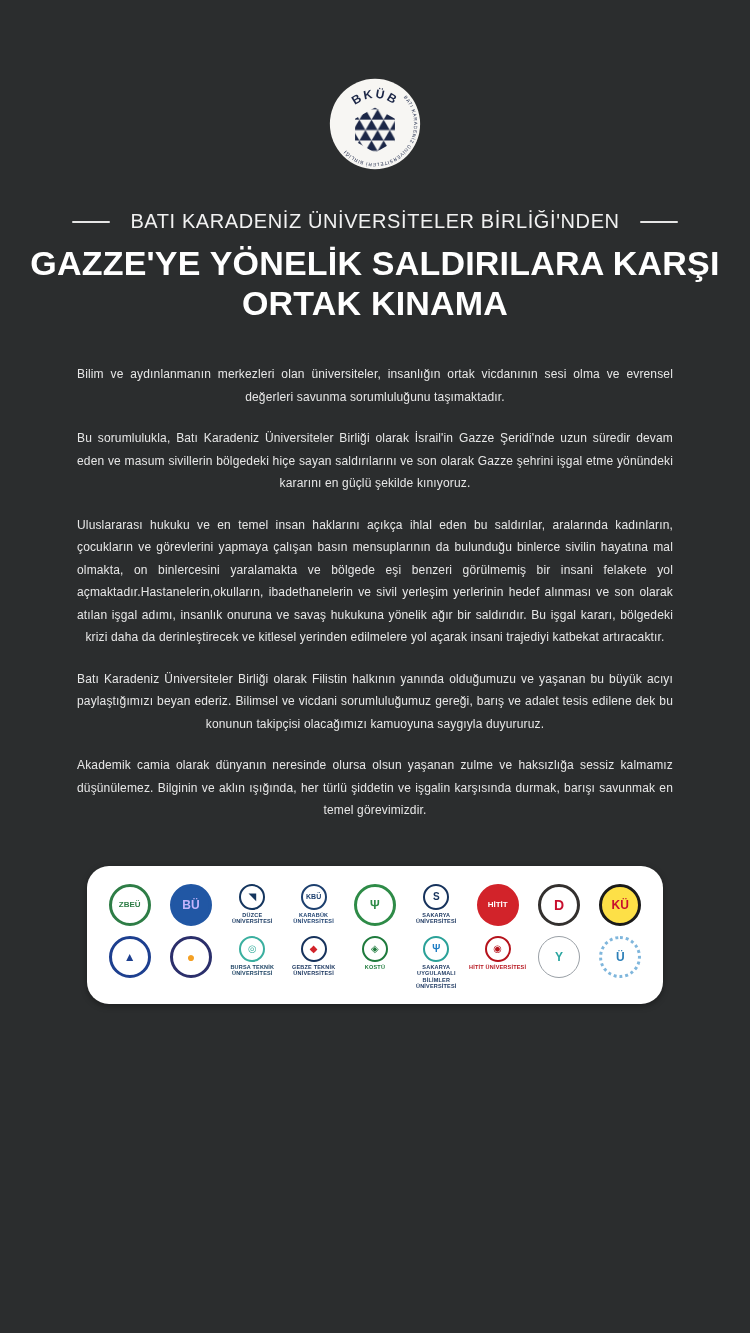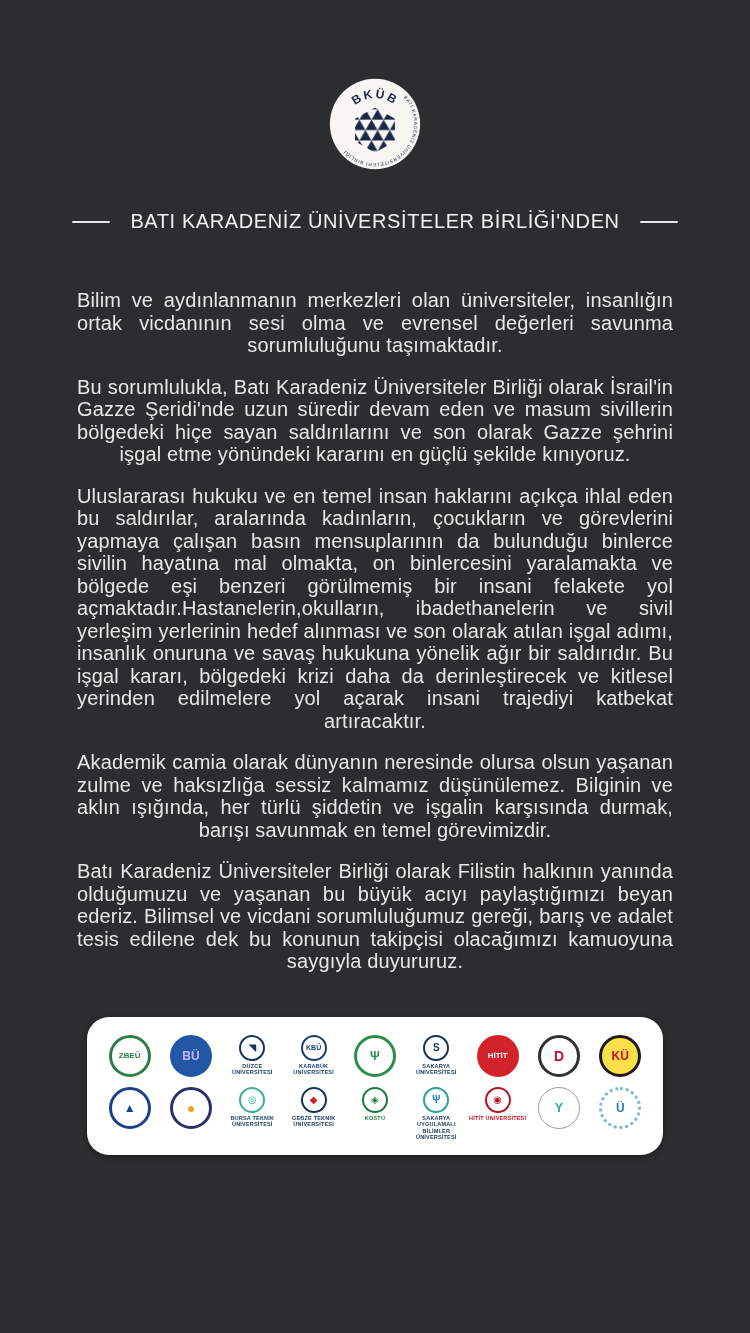--- a/index.html
+++ b/index.html
@@ -18,22 +18,22 @@
   }
   .kicker-dash{width:38px;height:2px;background:#e6e6e6;border-radius:1px;}
   
   .title{
     margin:10px auto 0;text-align:center;color:#ffffff;font-weight:bold;
     font-size:34px;line-height:40px;letter-spacing:.2px;
   }
   .title-line{display:block;white-space:nowrap;}
   
   .body-text{
-    width:596px;margin:56px auto 0;color:#e7e7e7;
-    font-size:20px;line-height:22.5px;letter-spacing:.15px;
+    width:596px;margin:40px auto 0;color:#e7e7e7;
+    font-size:12px;line-height:22.5px;letter-spacing:.15px;
   }
   .body-text p{
     margin:0 0 19px;text-align:justify;text-align-last:center;
     -webkit-hyphens:auto;hyphens:auto;
   }
   
   .uni-panel{
     width:576px;box-sizing:border-box;margin:44px auto 0;background:#ffffff;
     border-radius:22px;padding:18px 12px 14px;
     display:flex;flex-direction:column;gap:10px;
@@ -88,27 +88,31 @@
       </text>
     </svg>
   </div>
 
   <div class="kicker">
     <span class="kicker-dash"></span>
     <span>BATI KARADENİZ ÜNİVERSİTELER BİRLİĞİ'NDEN</span>
     <span class="kicker-dash"></span>
   </div>
 
+  <h1 class="title">
+    <span class="title-line">GAZZE'YE YÖNELİK SALDIRILARA KARŞI</span>
+    <span class="title-line">ORTAK KINAMA</span>
+  </h1>
 
   <div class="body-text">
     <p>Bilim ve aydınlanmanın merkezleri olan üniversiteler, insanlığın ortak vicdanının sesi olma ve evrensel değerleri savunma sorumluluğunu taşımaktadır.</p>
     <p>Bu sorumlulukla, Batı Karadeniz Üniversiteler Birliği olarak İsrail'in Gazze Şeridi'nde uzun süredir devam eden ve masum sivillerin bölgedeki hiçe sayan saldırılarını ve son olarak Gazze şehrini işgal etme yönündeki kararını en güçlü şekilde kınıyoruz.</p>
     <p>Uluslararası hukuku ve en temel insan haklarını açıkça ihlal eden bu saldırılar, aralarında kadınların, çocukların ve görevlerini yapmaya çalışan basın mensuplarının da bulunduğu binlerce sivilin hayatına mal olmakta, on binlercesini yaralamakta ve bölgede eşi benzeri görülmemiş bir insani felakete yol açmaktadır.Hastanelerin,okulların, ibadethanelerin ve sivil yerleşim yerlerinin hedef alınması ve son olarak atılan işgal adımı, insanlık onuruna ve savaş hukukuna yönelik ağır bir saldırıdır. Bu işgal kararı, bölgedeki krizi daha da derinleştirecek ve kitlesel yerinden edilmelere yol açarak insani trajediyi katbekat artıracaktır.</p>
+    <p>Batı Karadeniz Üniversiteler Birliği olarak Filistin halkının yanında olduğumuzu ve yaşanan bu büyük acıyı paylaştığımızı beyan ederiz. Bilimsel ve vicdani sorumluluğumuz gereği, barış ve adalet tesis edilene dek bu konunun takipçisi olacağımızı kamuoyuna saygıyla duyururuz.</p>
     <p>Akademik camia olarak dünyanın neresinde olursa olsun yaşanan zulme ve haksızlığa sessiz kalmamız düşünülemez. Bilginin ve aklın ışığında, her türlü şiddetin ve işgalin karşısında durmak, barışı savunmak en temel görevimizdir.</p>
-    <p>Batı Karadeniz Üniversiteler Birliği olarak Filistin halkının yanında olduğumuzu ve yaşanan bu büyük acıyı paylaştığımızı beyan ederiz. Bilimsel ve vicdani sorumluluğumuz gereği, barış ve adalet tesis edilene dek bu konunun takipçisi olacağımızı kamuoyuna saygıyla duyururuz.</p>
   </div>
 
   <div class="uni-panel">
     <div class="uni-row">
         <div class="uni" title="Bolu Abant İzzet Baysal Üniversitesi">
     <div class="uni-circle" style="border-color: rgb(46, 125, 70); background: rgb(255, 255, 255);">
       <span class="uni-glyph" style="color: rgb(46, 125, 70); font-size: 8px;">ZBEÜ</span>
     </div>
 
   </div>

